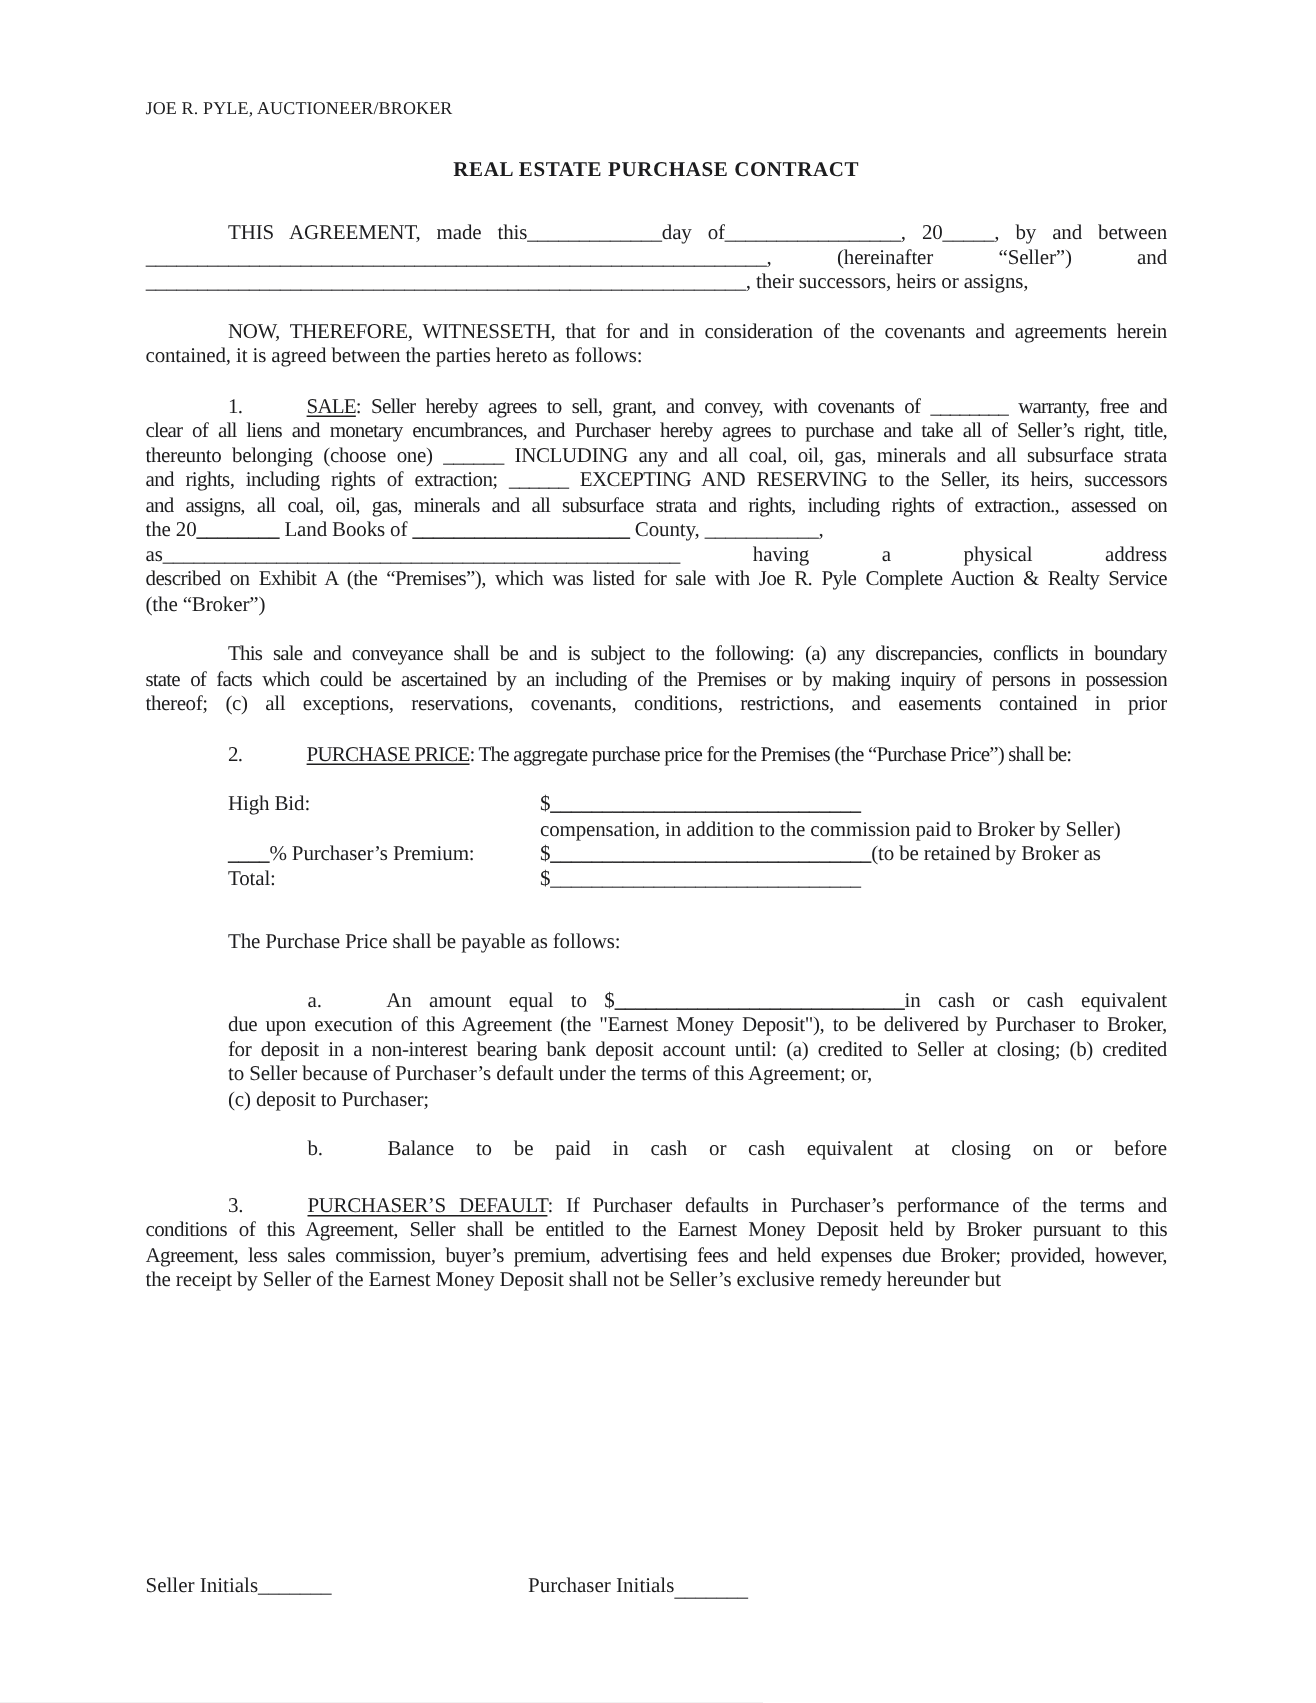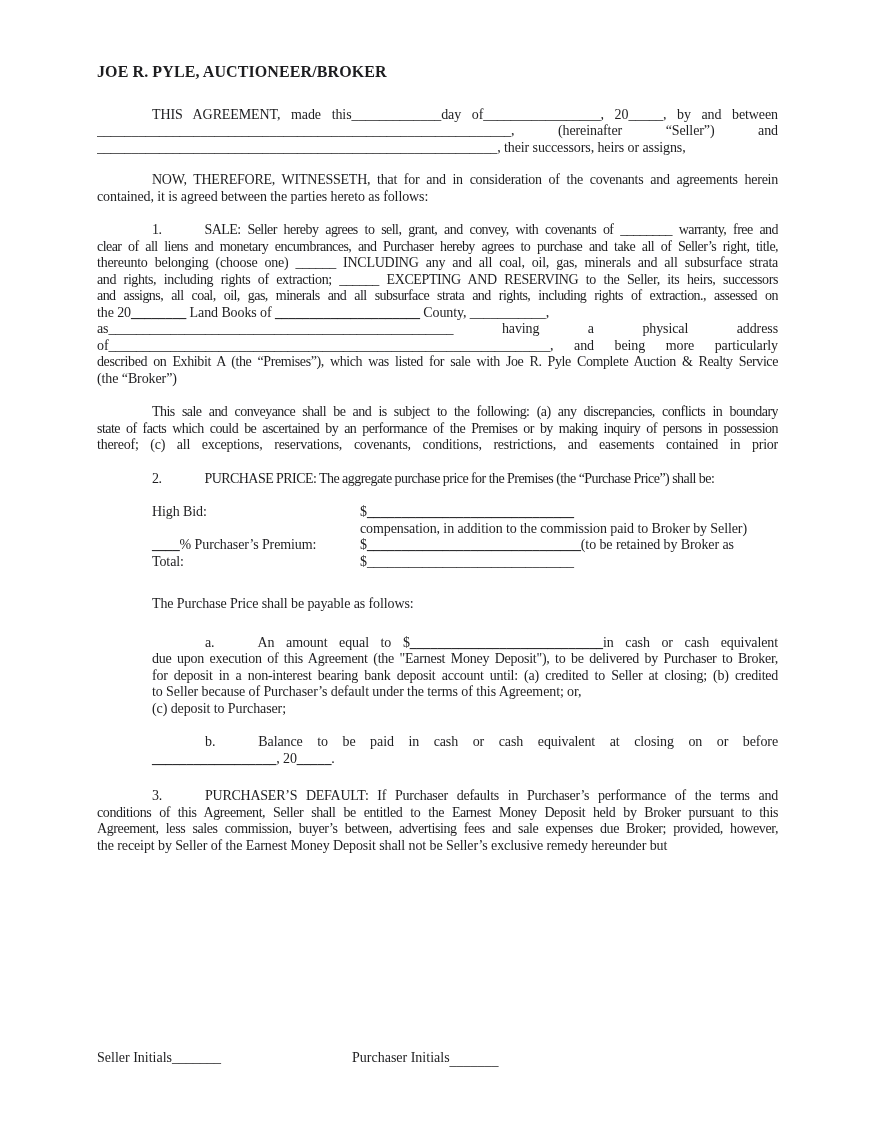--- a/index.html
+++ b/index.html
@@ -5,73 +5,73 @@
   html,body{margin:0;padding:0;background:#e8e8e8;}
   .page{position:relative;width:877px;height:1135px;background:#ffffff;overflow:hidden;
         font-family:"Liberation Serif","DejaVu Serif",serif;font-size:14px;color:#1d1d1f;}
   .content{position:absolute;left:97px;top:64px;width:681px;}
   .line{height:16.5px;line-height:16.5px;overflow:hidden;white-space:nowrap;letter-spacing:-0.1px;}
   .j{text-align:justify;text-align-last:justify;white-space:normal;}
   .t1{letter-spacing:-0.25px;}
   .t2{letter-spacing:-0.4px;}
   .t3{letter-spacing:-0.55px;}
   .b{font-weight:bold;}
-  .u{text-underline-offset:2px;}
+  .u{text-decoration:underline;text-underline-offset:2px;}
   .in55{display:inline-block;width:55px;}
   .in108{display:inline-block;width:108px;}
   .in263{display:inline-block;width:263px;}
   .tg{display:inline-block;width:43px;}
   .plab{display:inline-block;width:208px;}
-  .letterhead{font-weight:bold;font-size:16px;letter-spacing:0.1px;}
+  .letterhead{font-weight:normal;font-size:12px;letter-spacing:0.1px;}
   .title{font-weight:bold;text-align:center;letter-spacing:0.4px;margin-top:25px;}
   .m16{margin-top:16px;}
   .m17{margin-top:17px;}
   .m21{margin-top:21px;}
   .m22{margin-top:22px;}
   .m26{margin-top:26px;}
   .footer{position:absolute;left:97px;top:1049px;width:681px;height:17px;line-height:17px;font-size:14px;}
   .fp{position:absolute;left:255px;top:0;}
   .low{position:relative;top:3px;display:inline-block;}
 </style>
 </head>
 <body>
 
 <div class="page">
   <div class="content">
 
     <div class="line letterhead">JOE R. PYLE, AUCTIONEER/BROKER</div>
 
+    <div class="line title">REAL ESTATE PURCHASE CONTRACT</div>
 
     <div class="m26">
       <div class="line j"><span class="in55"></span><span>THIS AGREEMENT, made this_____________day of_________________, 20_____, by and between</span></div>
       <div class="line j">____________________________________________________________, (hereinafter “Seller”) and</div>
       <div class="line">__________________________________________________________, their successors, heirs or assigns,</div>
     </div>
 
     <div class="m16">
       <div class="line j t1"><span class="in55"></span><span>NOW, THEREFORE, WITNESSETH, that for and in consideration of the covenants and agreements herein</span></div>
       <div class="line">contained, it is agreed between the parties hereto as follows:</div>
     </div>
 
     <div class="m17">
       <div class="line j t3"><span class="in55"></span><span>1.</span><span class="tg"></span><span class="u">SALE</span><span>: Seller hereby agrees to sell, grant, and convey, with covenants of ________ warranty, free and</span></div>
       <div class="line j t3">clear of all liens and monetary encumbrances, and Purchaser hereby agrees to purchase and take all of Seller’s right, title,</div>
       <div class="line j t1">thereunto belonging (choose one) ______ INCLUDING any and all coal, oil, gas, minerals and all subsurface strata</div>
       <div class="line j t2">and rights, including rights of extraction; ______ EXCEPTING AND RESERVING to the Seller, its heirs, successors</div>
       <div class="line j t3">and assigns, all coal, oil, gas, minerals and all subsurface strata and rights, including rights of extraction., assessed on</div>
       <div class="line"><span>the 20</span><span class="b">________</span><span> Land Books of </span><span class="b">_____________________</span><span> County, </span><span>___________</span><span>,</span></div>
       <div class="line j">as__________________________________________________ having a physical address</div>
-      <div class="line j">of________________________________________________________________, and being more particularly</div>
       <div class="line j t2">described on Exhibit A (the “Premises”), which was listed for sale with Joe R. Pyle Complete Auction &amp; Realty Service</div>
       <div class="line">(the “Broker”)</div>
     </div>
 
     <div class="m17">
       <div class="line j t3"><span class="in55"></span><span>This sale and conveyance shall be and is subject to the following: (a) any discrepancies, conflicts in boundary</span></div>
-      <div class="line j t3">state of facts which could be ascertained by an performance of the Premises or by making inquiry of persons in possession</div>
+      <div class="line j t3">state of facts which could be ascertained by an including of the Premises or by making inquiry of persons in possession</div>
       <div class="line j t1">thereof; (c) all exceptions, reservations, covenants, conditions, restrictions, and easements contained in prior</div>
     </div>
 
     <div class="m17">
       <div class="line t3"><span class="in55"></span><span>2.</span><span class="tg"></span><span class="u">PURCHASE PRICE</span><span>: The aggregate purchase price for the Premises (the “Purchase Price”) shall be:</span></div>
     </div>
 
     <div class="m17">
       <div class="line"><span class="in55"></span><span class="plab">High Bid:</span><span>$</span><span class="b">______________________________</span></div>
       <div class="line"><span class="in263"></span><span>compensation, in addition to the commission paid to Broker by Seller)</span></div>
@@ -86,27 +86,26 @@
     <div class="m22">
       <div class="line j"><span class="in108"></span><span>a.</span><span class="tg"></span><span>An amount equal to </span><span>$</span><span class="b">____________________________</span><span>in cash or cash equivalent</span></div>
       <div class="line j t1"><span class="in55"></span><span>due upon execution of this Agreement (the "Earnest Money Deposit"), to be delivered by Purchaser to Broker,</span></div>
       <div class="line j t1"><span class="in55"></span><span>for deposit in a non-interest bearing bank deposit account until: (a) credited to Seller at closing; (b) credited</span></div>
       <div class="line"><span class="in55"></span><span>to Seller because of Purchaser’s default under the terms of this Agreement; or,</span></div>
       <div class="line"><span class="in55"></span><span>(c) deposit to Purchaser;</span></div>
     </div>
 
     <div class="m17">
       <div class="line j"><span class="in108"></span><span>b.</span><span class="tg"></span><span>Balance to be paid in cash or cash equivalent at closing on or before</span></div>
-      <div class="line"><span class="in55"></span><span class="b">__________________</span><span>, 20</span><span class="b">_____</span><span>.</span></div>
     </div>
 
     <div class="m21">
       <div class="line j t1"><span class="in55"></span><span>3.</span><span class="tg"></span><span class="u">PURCHASER’S DEFAULT</span><span>: If Purchaser defaults in Purchaser’s performance of the terms and</span></div>
       <div class="line j t2">conditions of this Agreement, Seller shall be entitled to the Earnest Money Deposit held by Broker pursuant to this</div>
-      <div class="line j t2">Agreement, less sales commission, buyer’s between, advertising fees and sale expenses due Broker; provided, however,</div>
+      <div class="line j t2">Agreement, less sales commission, buyer’s premium, advertising fees and held expenses due Broker; provided, however,</div>
       <div class="line">the receipt by Seller of the Earnest Money Deposit shall not be Seller’s exclusive remedy hereunder but</div>
     </div>
 
   </div>
 
   <div class="footer">
     <span>Seller Initials</span><span>_______</span>
     <span class="fp"><span>Purchaser Initials</span><span class="low">_______</span></span>
   </div>
 </div>

